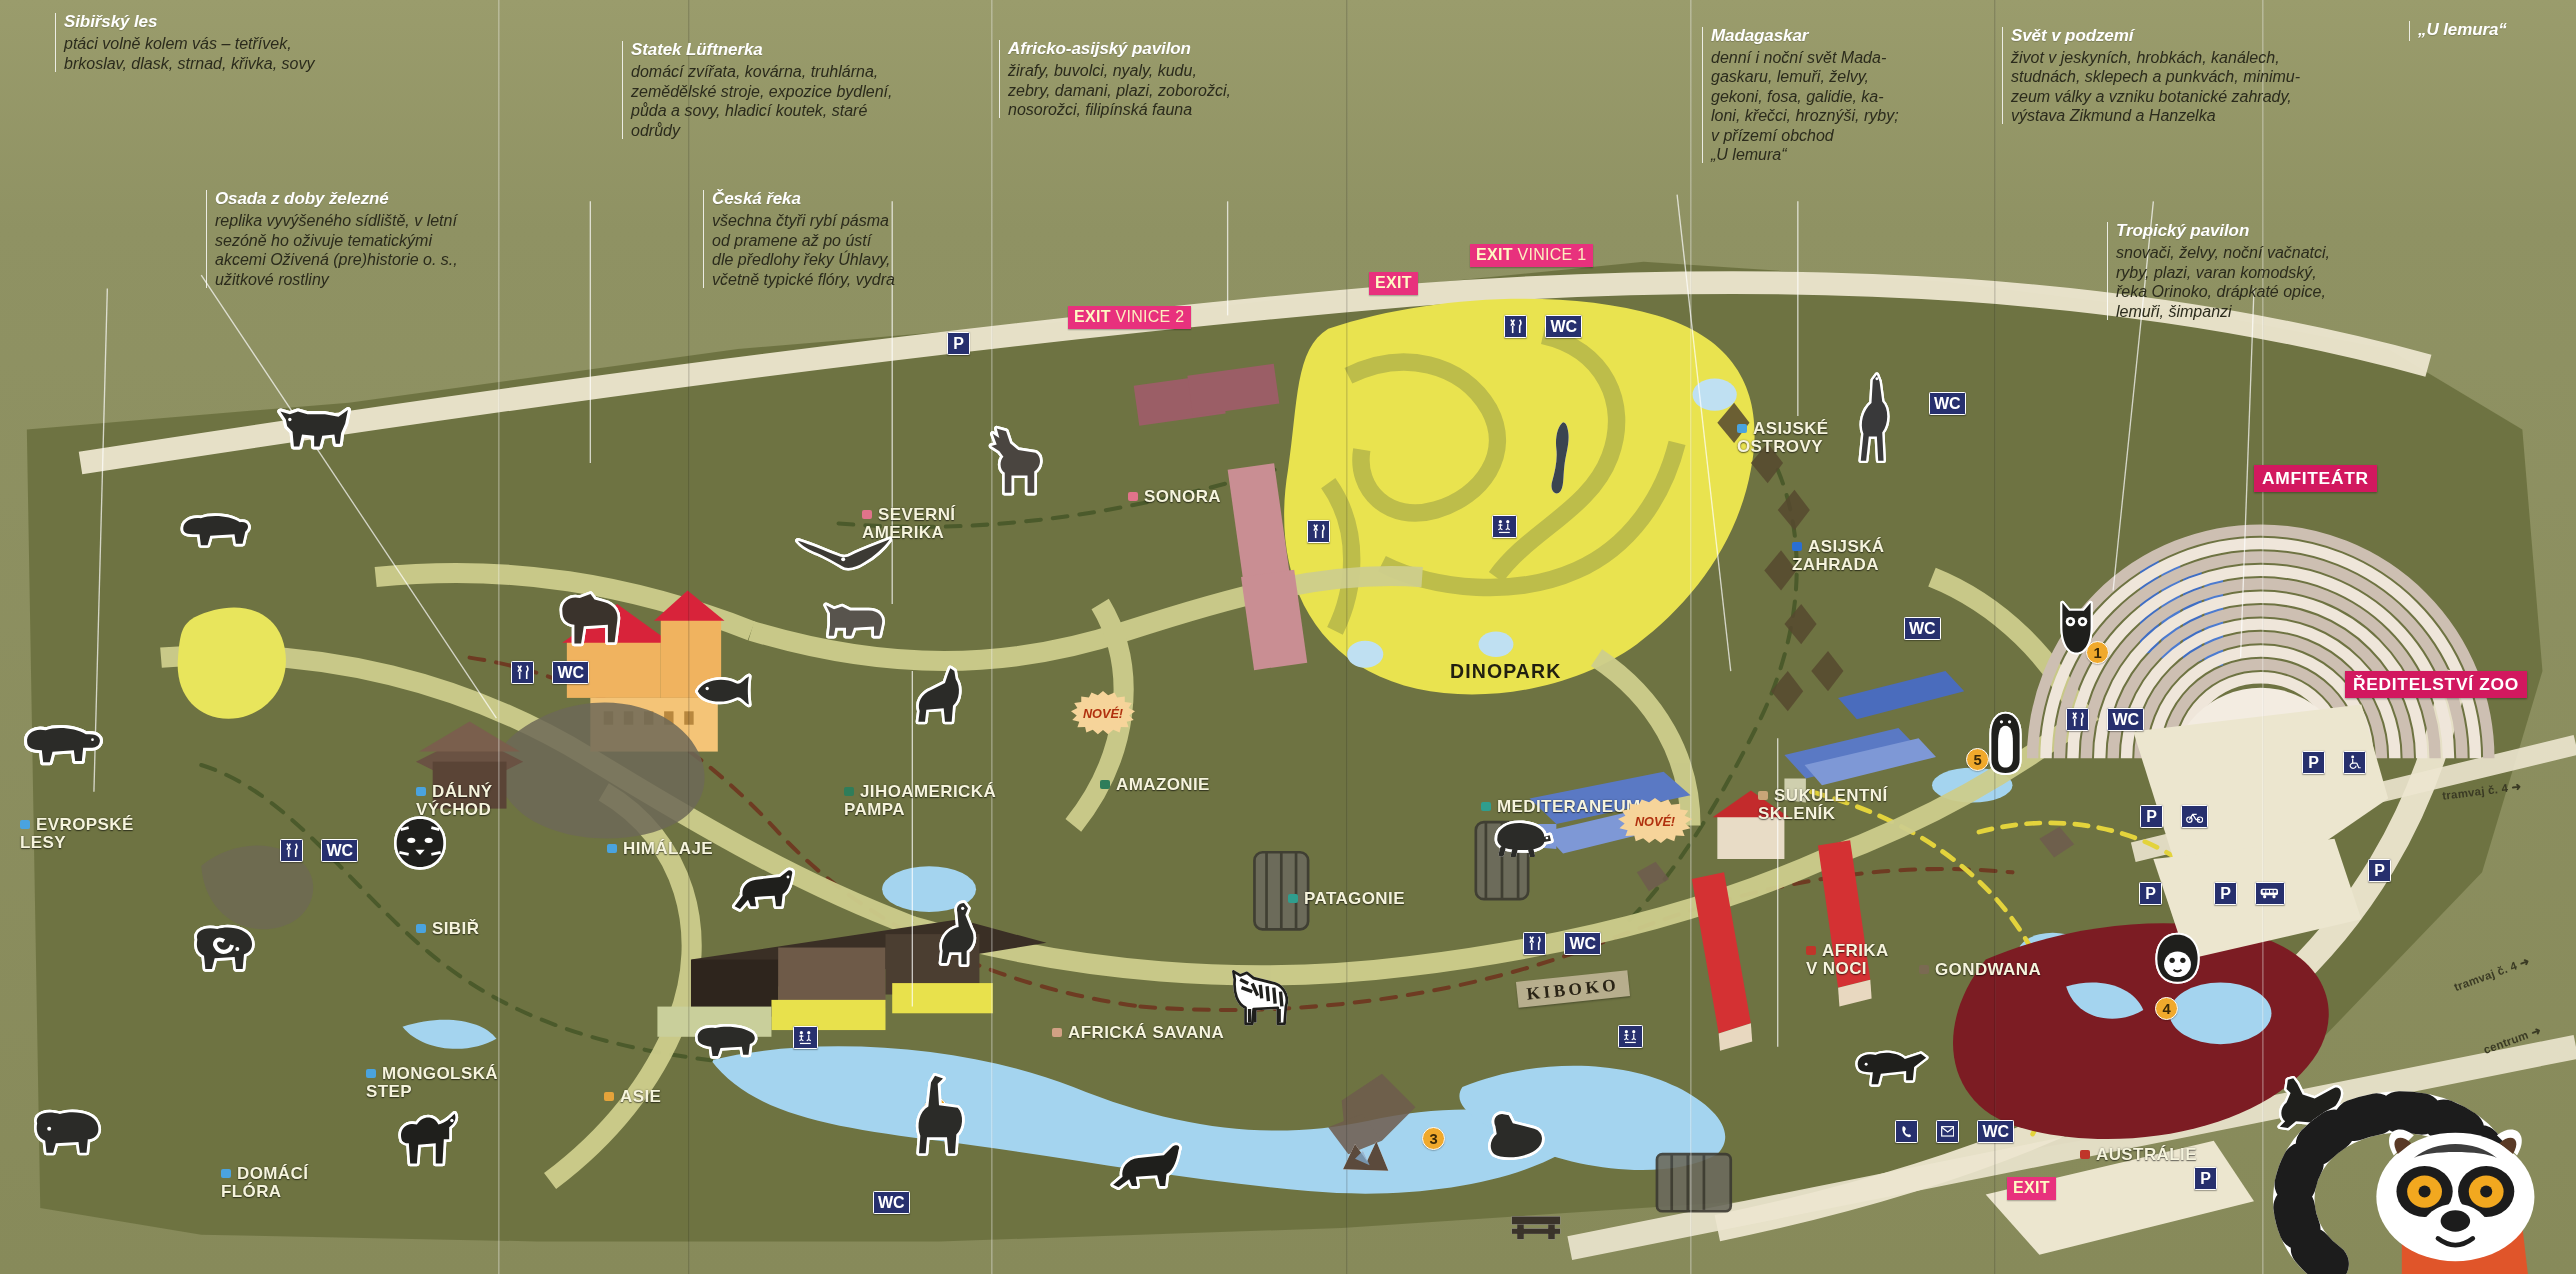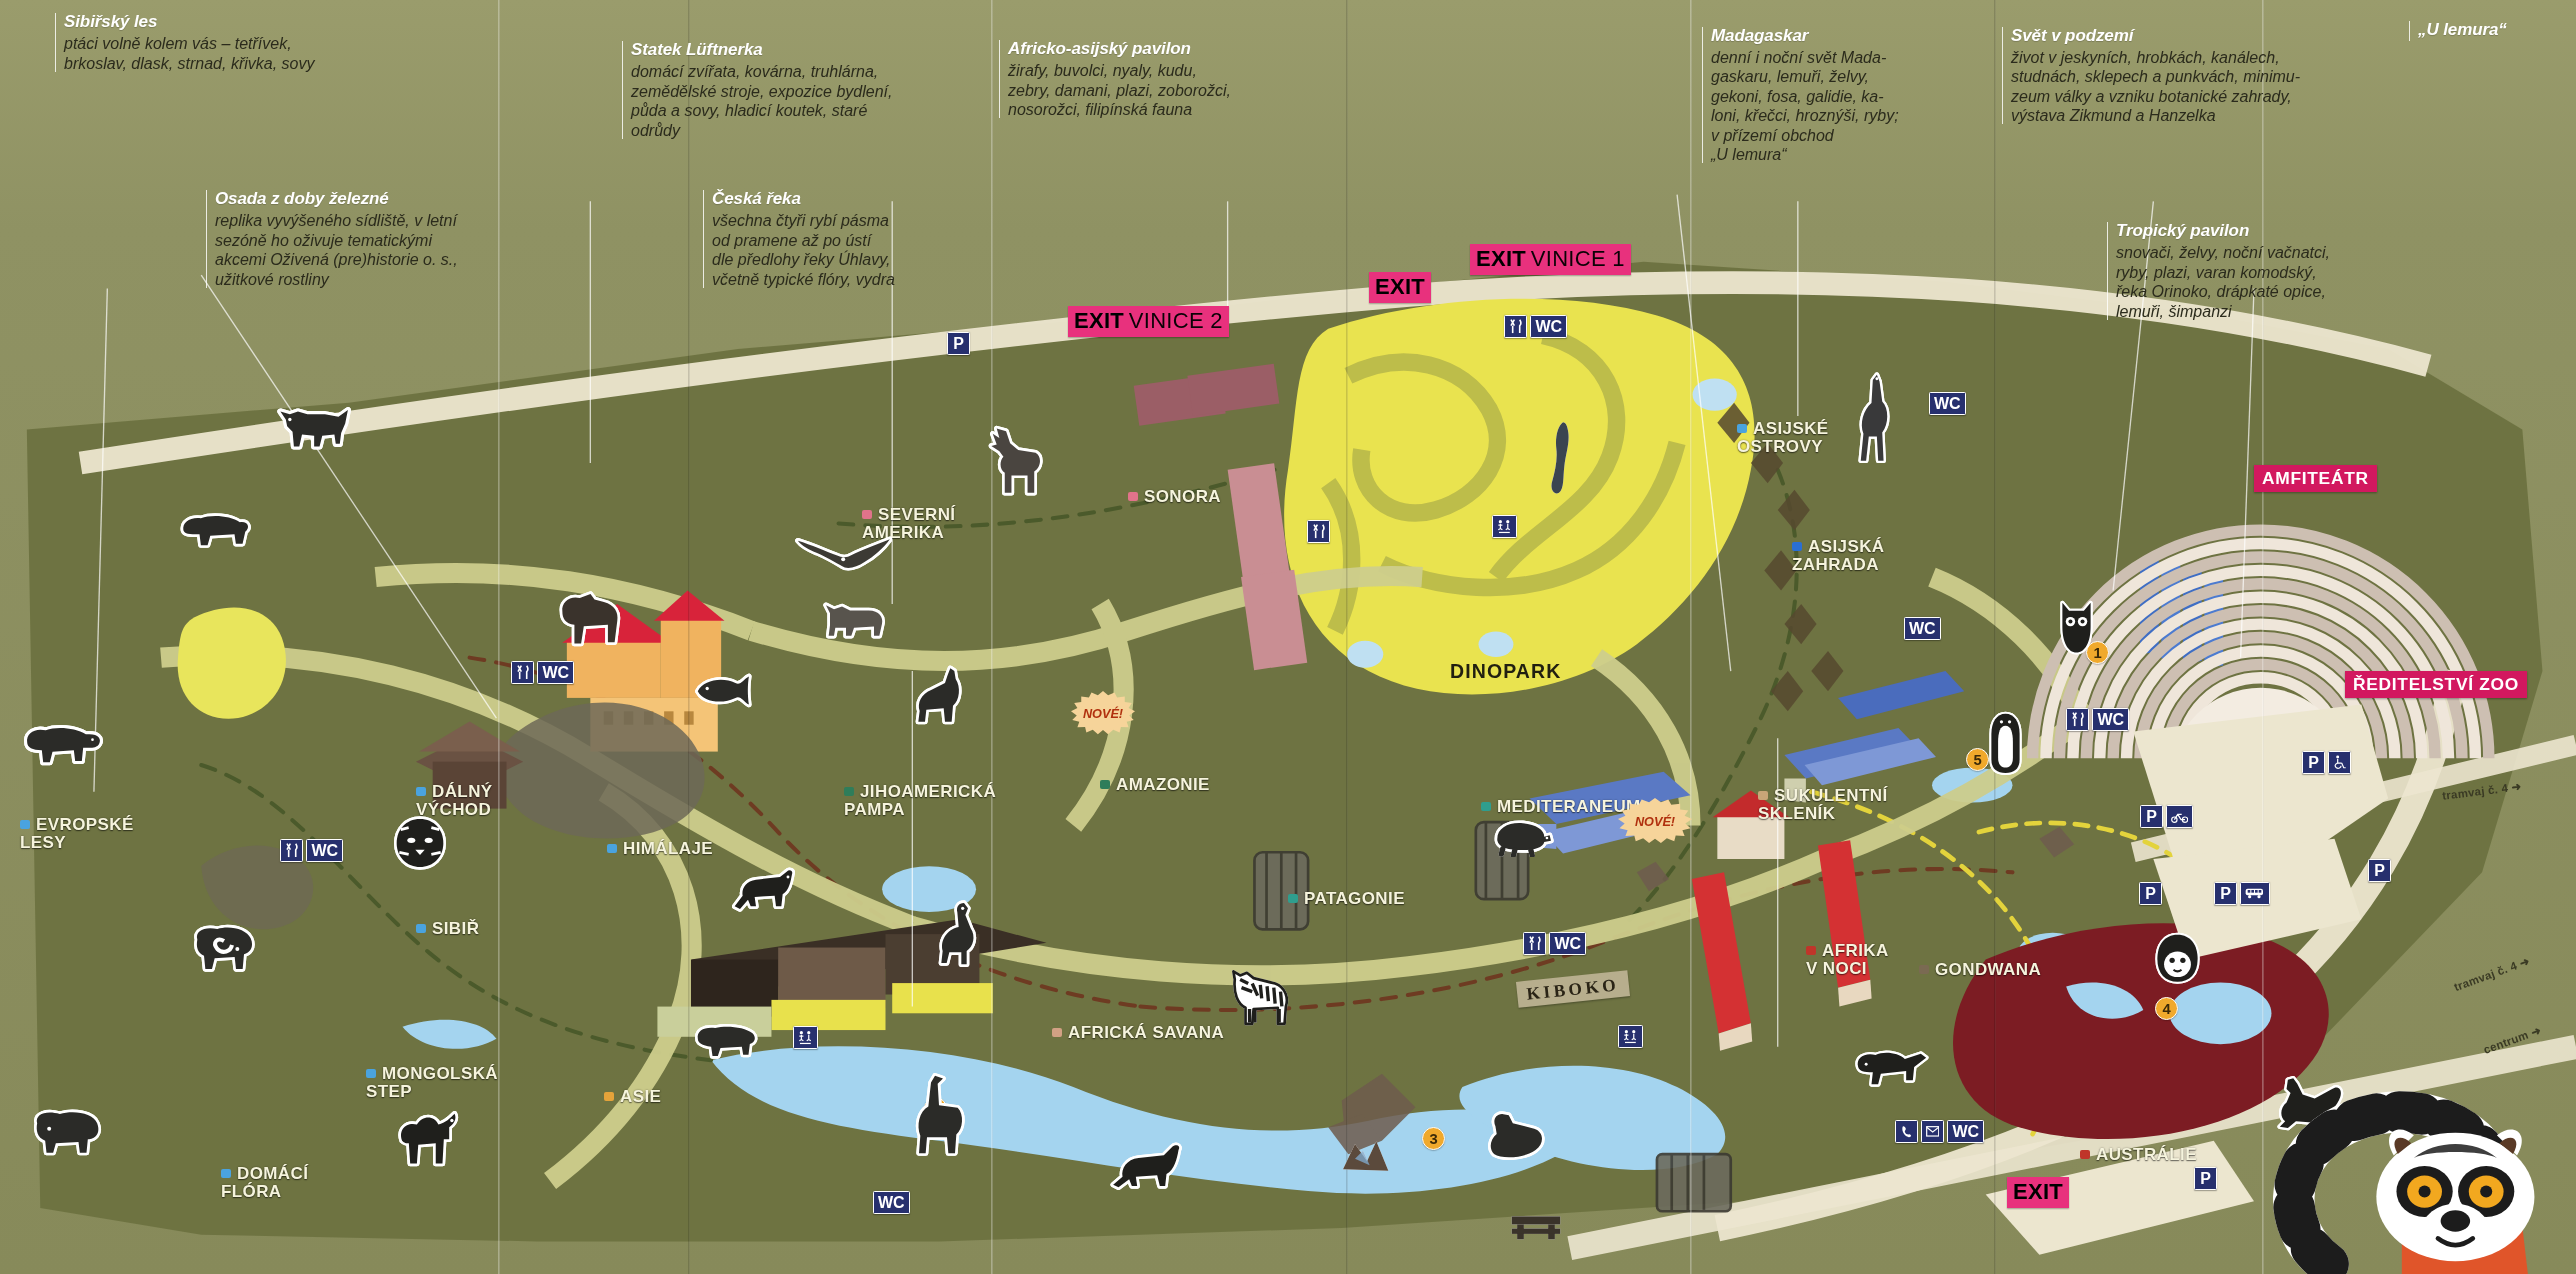--- a/index.html
+++ b/index.html
@@ -63,36 +63,36 @@
     pointer-events:none;
   }
   .maplabel.dark { color:#211f10; text-shadow:none; }
   .maplabel .dot {
     display:inline-block; width:10px; height:8.7px;
     border-radius:2px; margin-right:6px; vertical-align:1.3px;
   }
 
   
   .exit-tag {
-    position:absolute; background:#e8317d; color:#000000;
-    font-weight:bold; font-size:22px; letter-spacing:0.3px;
+    position:absolute; background:#e8317d; color:#fef9c3;
+    font-weight:bold; font-size:16px; letter-spacing:0.3px;
     padding:2px 6px 2.7px 6px; white-space:nowrap;
     box-shadow:0 0.7px 1.3px rgba(0,0,0,.3);
   }
   .exit-tag .soft { font-weight:normal; opacity:.95; margin-left:4.7px;}
   .pink-tag {
     position:absolute; background:#d2185f; color:#fff;
     font-weight:bold; font-size:17.4px; letter-spacing:0.7px;
     padding:2.7px 8px 3.4px 8px; white-space:nowrap;
     box-shadow:0 0.7px 2px rgba(0,0,0,.35);
   }
 
   
   .svc {
-    position:absolute; display:flex; gap:3px; align-items:center;
+    position:absolute; display:flex; gap:18px; align-items:center;
   }
   .svc .box {
     background:#27306e; color:#fff; font-weight:bold; font-size:16px;
     height:23px; min-width:23px; padding:0 4px;
     display:flex; align-items:center; justify-content:center;
     border:1px solid #fff; border-radius:1.3px;
     box-shadow:0 0.7px 1.3px rgba(0,0,0,.35);
   }
   .svc .box svg { display:block; }
 

